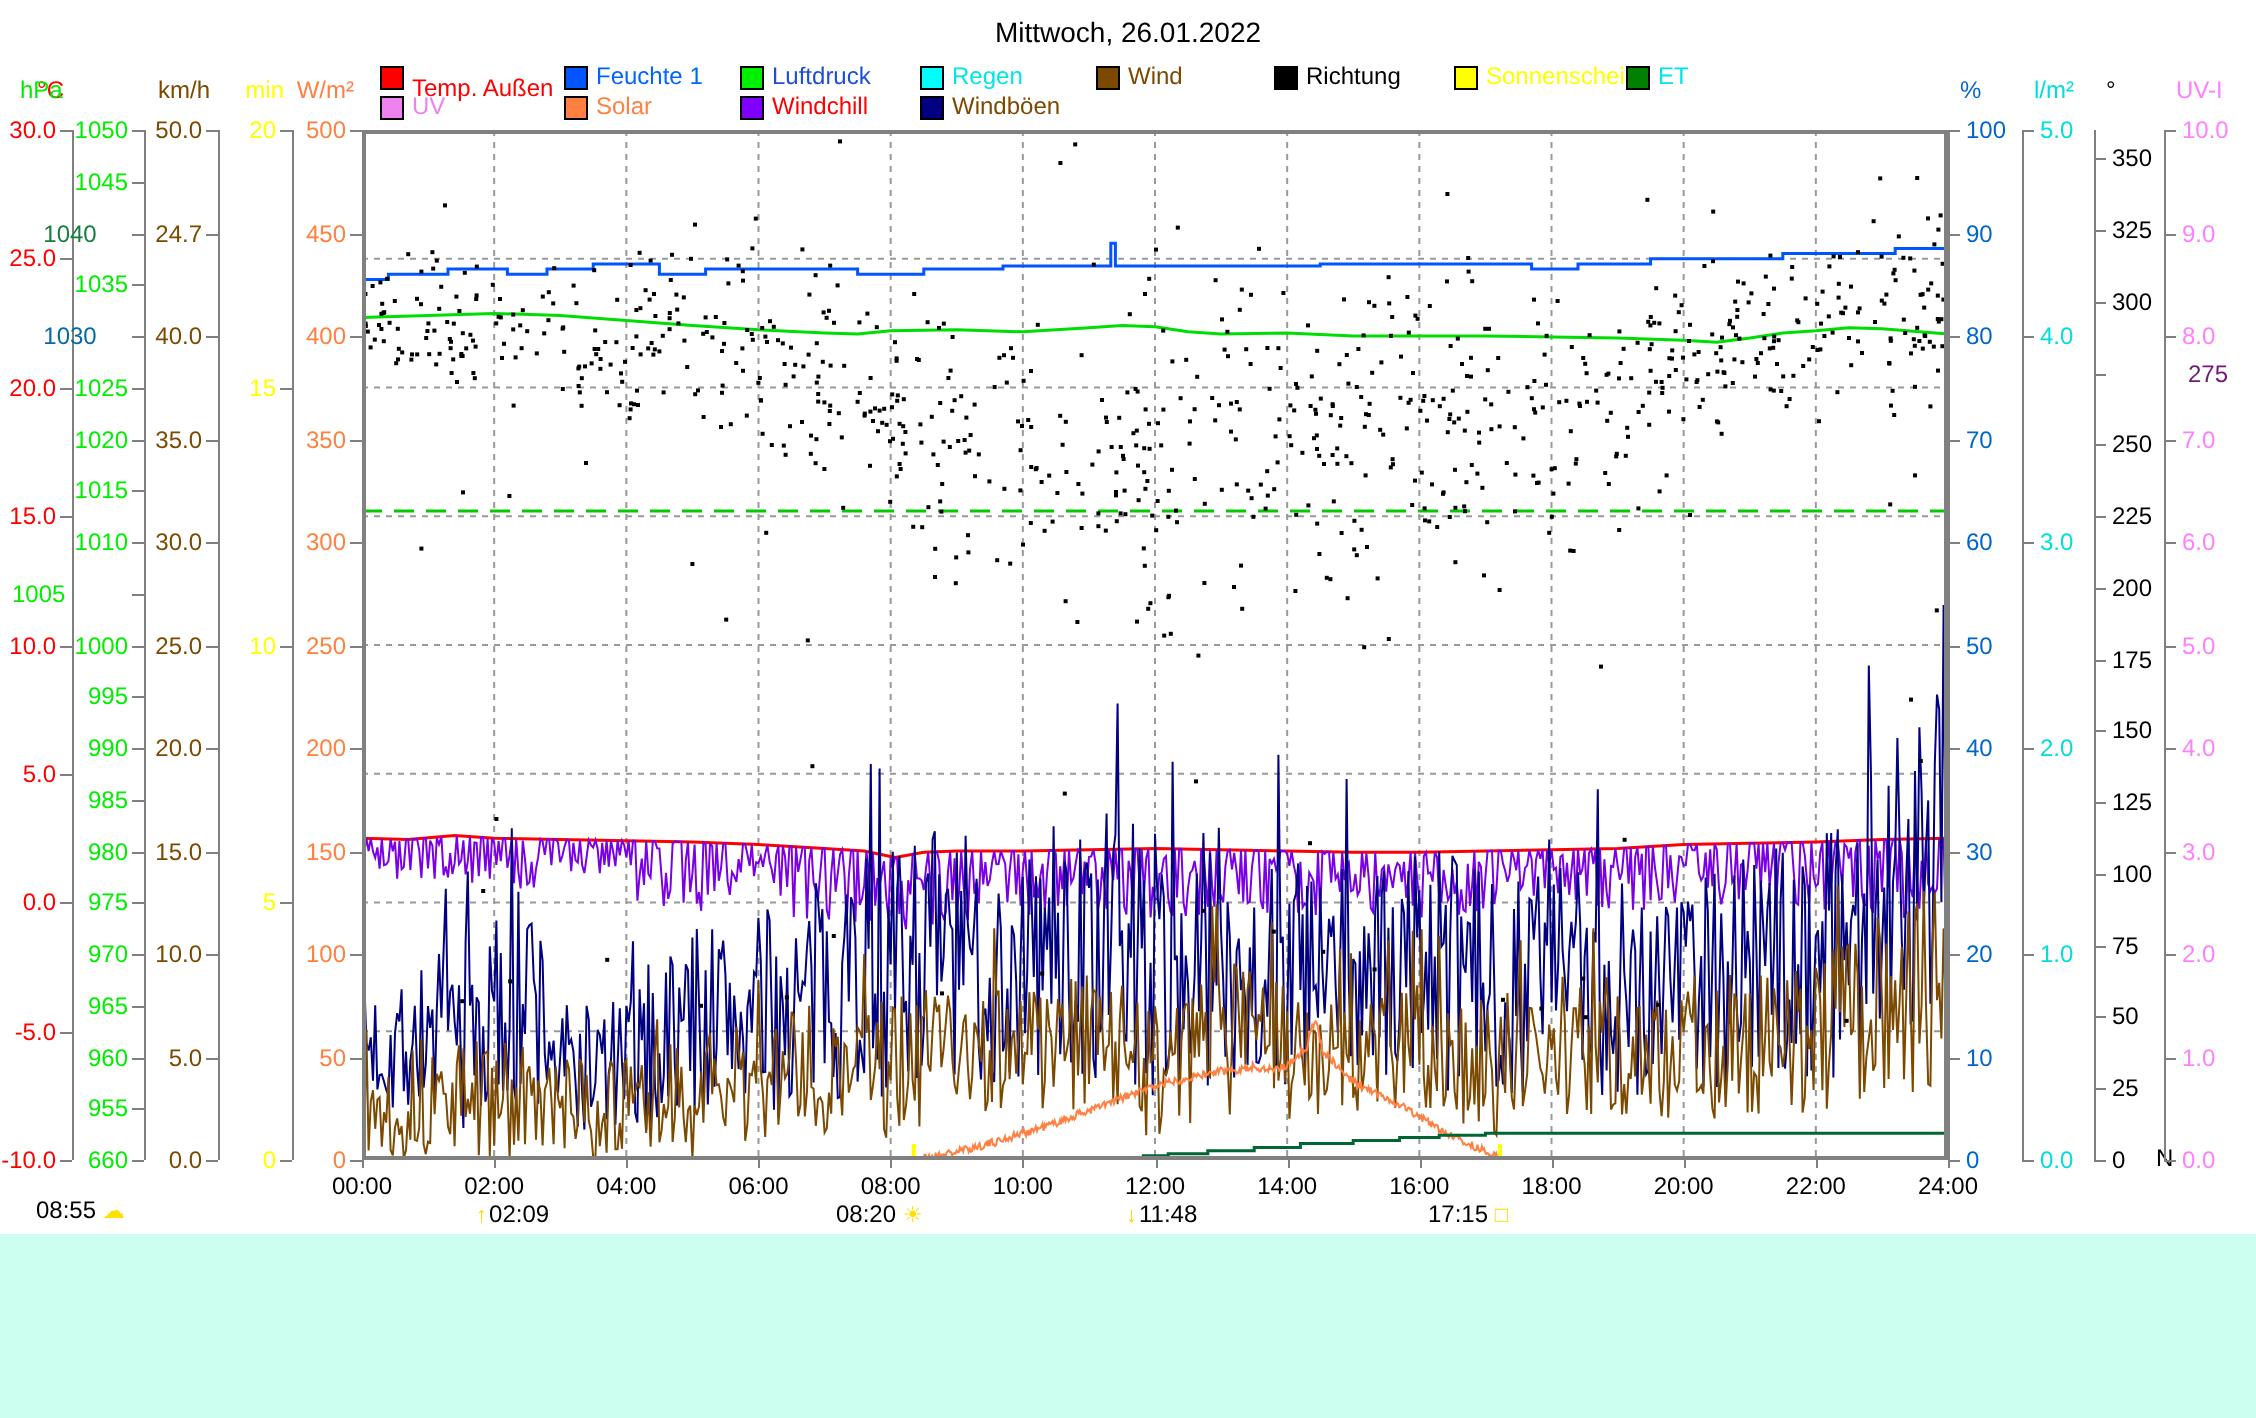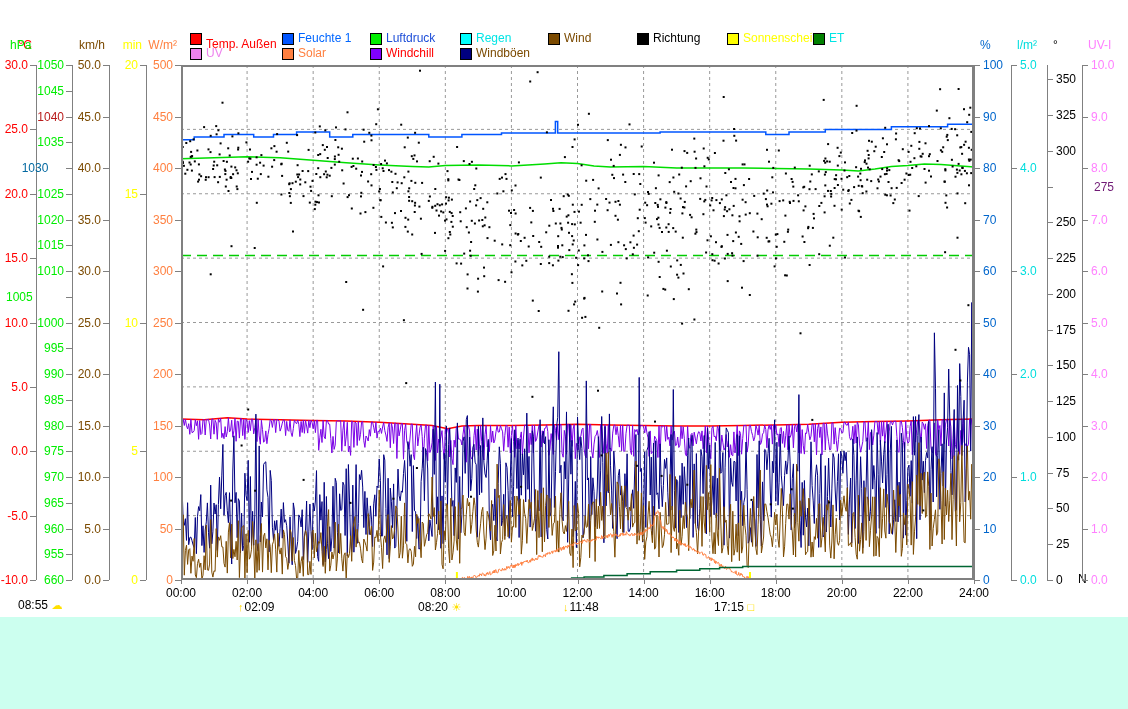--- a/index.html
+++ b/index.html
@@ -16,20 +16,21 @@
   .xlab{position:absolute;width:44px;text-align:center;font-size:12px;}
   .marker{position:absolute;font-size:12px;white-space:nowrap;}
   .marker .ic{font-size:11px;}
   #panel{position:absolute;left:0;top:617px;width:1128px;height:92px;}
   svg{position:absolute;}
 </style>
 </head>
 <body>
 
 <div id="stage">
+  <div class="title">Mittwoch, 26.01.2022</div>
   <div id="legend">
       <div class="lgbox" style="left: 190px; top: 33px; background: rgb(255, 0, 0); position: absolute;"></div>
       <div class="lglab" style="left: 206px; top: 37px; color: rgb(255, 0, 0); position: absolute;">Temp. Außen</div>
       <div class="lgbox" style="left: 282px; top: 33px; background: rgb(0, 85, 255); position: absolute;"></div>
       <div class="lglab" style="left: 298px; top: 31px; color: rgb(0, 102, 255); position: absolute;">Feuchte 1</div>
       <div class="lgbox" style="left: 370px; top: 33px; background: rgb(0, 238, 0); position: absolute;"></div>
       <div class="lglab" style="left: 386px; top: 31px; color: #1d4ed8; position: absolute;">Luftdruck</div>
       <div class="lgbox" style="left: 460px; top: 33px; background: rgb(0, 255, 255); position: absolute;"></div>
       <div class="lglab" style="left: 476px; top: 31px; color: rgb(0, 229, 229); position: absolute;">Regen</div>
       <div class="lgbox" style="left: 548px; top: 33px; background: rgb(123, 74, 0); position: absolute;"></div>
@@ -70,21 +71,21 @@
       <div class="axlab" style="left: -30px; top: 508.625px; width: 58px; text-align: right; color: rgb(255, 0, 0); position: absolute;">-5.0</div>
       <div class="tick" style="left: 30px; top: 580px; width: 6px; position: absolute;"></div>
       <div class="axlab" style="left: -30px; top: 573px; width: 58px; text-align: right; color: rgb(255, 0, 0); position: absolute;">-10.0</div>
       <div class="axline" style="left: 72px; top: 65px; height: 515px; position: absolute;"></div>
       <div class="axhead" style="left: 10px; top: 38px; width: 58px; text-align: left; color: rgb(0, 238, 0); position: absolute;">hPa</div>
       <div class="tick" style="left: 66px; top: 65px; width: 6px; position: absolute;"></div>
       <div class="axlab" style="left: 6px; top: 58px; width: 58px; text-align: right; color: rgb(0, 238, 0); position: absolute;">1050</div>
       <div class="tick" style="left: 66px; top: 90.75px; width: 6px; position: absolute;"></div>
       <div class="axlab" style="left: 6px; top: 83.75px; width: 58px; text-align: right; color: rgb(0, 238, 0); position: absolute;">1045</div>
       <div class="tick" style="left: 66px; top: 116.5px; width: 6px; position: absolute;"></div>
-      <div class="axlab" style="left: 6px; top: 109.5px; width: 58px; text-align: right; color: #b91c1c; position: absolute;">1040</div>
+      <div class="axlab" style="left: 6px; top: 109.5px; width: 58px; text-align: center; color: #15803d; position: absolute;">1040</div>
       <div class="tick" style="left: 66px; top: 142.25px; width: 6px; position: absolute;"></div>
       <div class="axlab" style="left: 6px; top: 135.25px; width: 58px; text-align: right; color: rgb(0, 238, 0); position: absolute;">1035</div>
       <div class="tick" style="left: 66px; top: 168px; width: 6px; position: absolute;"></div>
       <div class="axlab" style="left: 6px; top: 161px; width: 58px; text-align: center; color: #0369a1; position: absolute;">1030</div>
       <div class="tick" style="left: 66px; top: 193.75px; width: 6px; position: absolute;"></div>
       <div class="axlab" style="left: 6px; top: 186.75px; width: 58px; text-align: right; color: rgb(0, 238, 0); position: absolute;">1025</div>
       <div class="tick" style="left: 66px; top: 219.5px; width: 6px; position: absolute;"></div>
       <div class="axlab" style="left: 6px; top: 212.5px; width: 58px; text-align: right; color: rgb(0, 238, 0); position: absolute;">1020</div>
       <div class="tick" style="left: 66px; top: 245.25px; width: 6px; position: absolute;"></div>
       <div class="axlab" style="left: 6px; top: 238.25px; width: 58px; text-align: right; color: rgb(0, 238, 0); position: absolute;">1015</div>
@@ -112,21 +113,21 @@
       <div class="axlab" style="left: 6px; top: 521.5px; width: 58px; text-align: right; color: rgb(0, 238, 0); position: absolute;">960</div>
       <div class="tick" style="left: 66px; top: 554.25px; width: 6px; position: absolute;"></div>
       <div class="axlab" style="left: 6px; top: 547.25px; width: 58px; text-align: right; color: rgb(0, 238, 0); position: absolute;">955</div>
       <div class="tick" style="left: 66px; top: 580px; width: 6px; position: absolute;"></div>
       <div class="axlab" style="left: 6px; top: 573px; width: 58px; text-align: right; color: rgb(0, 238, 0); position: absolute;">660</div>
       <div class="axline" style="left: 109px; top: 65px; height: 515px; position: absolute;"></div>
       <div class="axhead" style="left: 47px; top: 38px; width: 58px; text-align: right; color: rgb(123, 74, 0); position: absolute;">km/h</div>
       <div class="tick" style="left: 103px; top: 65px; width: 6px; position: absolute;"></div>
       <div class="axlab" style="left: 43px; top: 58px; width: 58px; text-align: right; color: rgb(123, 74, 0); position: absolute;">50.0</div>
       <div class="tick" style="left: 103px; top: 116.5px; width: 6px; position: absolute;"></div>
-      <div class="axlab" style="left: 43px; top: 109.5px; width: 58px; text-align: right; color: rgb(123, 74, 0); position: absolute;">45.0</div>
+      <div class="axlab" style="left: 43px; top: 109.5px; width: 58px; text-align: right; color: rgb(123, 74, 0); position: absolute;">24.7</div>
       <div class="tick" style="left: 103px; top: 168px; width: 6px; position: absolute;"></div>
       <div class="axlab" style="left: 43px; top: 161px; width: 58px; text-align: right; color: rgb(123, 74, 0); position: absolute;">40.0</div>
       <div class="tick" style="left: 103px; top: 219.5px; width: 6px; position: absolute;"></div>
       <div class="axlab" style="left: 43px; top: 212.5px; width: 58px; text-align: right; color: rgb(123, 74, 0); position: absolute;">35.0</div>
       <div class="tick" style="left: 103px; top: 271px; width: 6px; position: absolute;"></div>
       <div class="axlab" style="left: 43px; top: 264px; width: 58px; text-align: right; color: rgb(123, 74, 0); position: absolute;">30.0</div>
       <div class="tick" style="left: 103px; top: 322.5px; width: 6px; position: absolute;"></div>
       <div class="axlab" style="left: 43px; top: 315.5px; width: 58px; text-align: right; color: rgb(123, 74, 0); position: absolute;">25.0</div>
       <div class="tick" style="left: 103px; top: 374px; width: 6px; position: absolute;"></div>
       <div class="axlab" style="left: 43px; top: 367px; width: 58px; text-align: right; color: rgb(123, 74, 0); position: absolute;">20.0</div>

